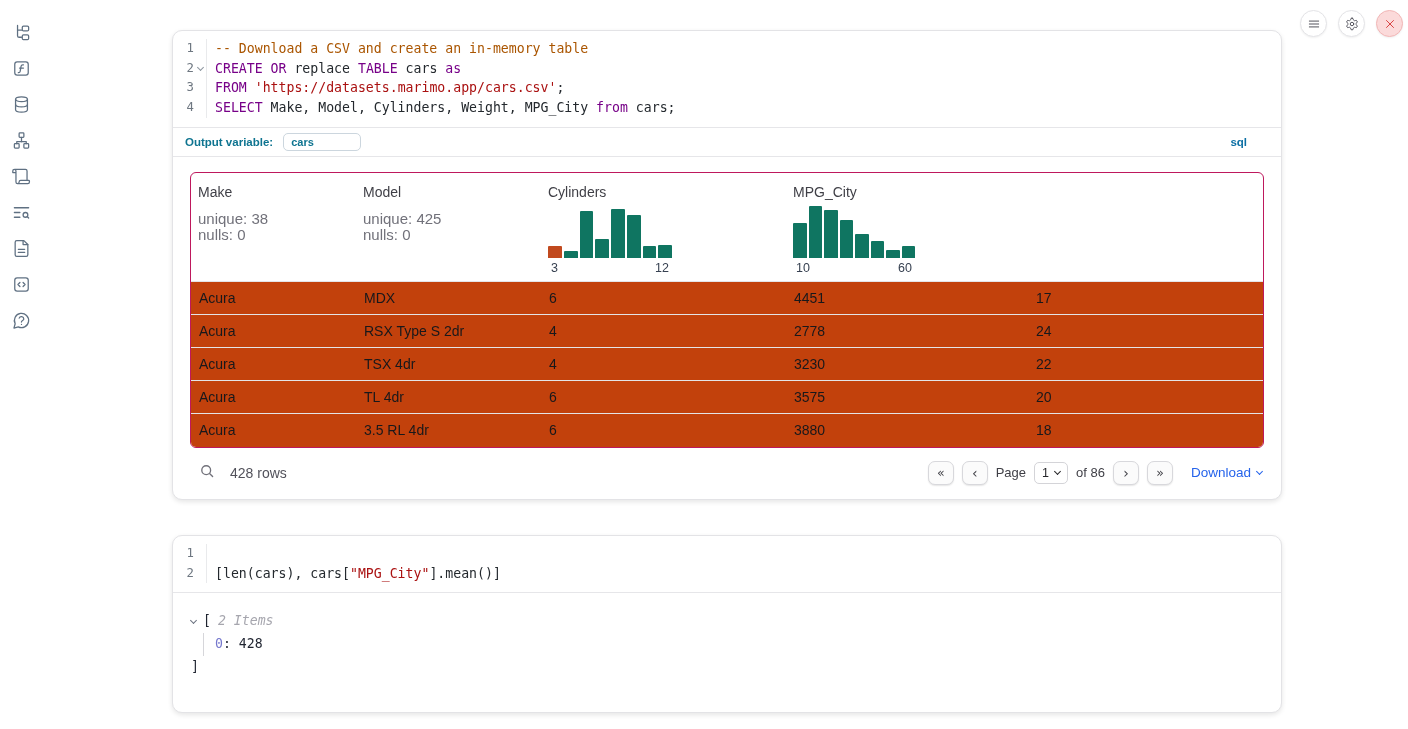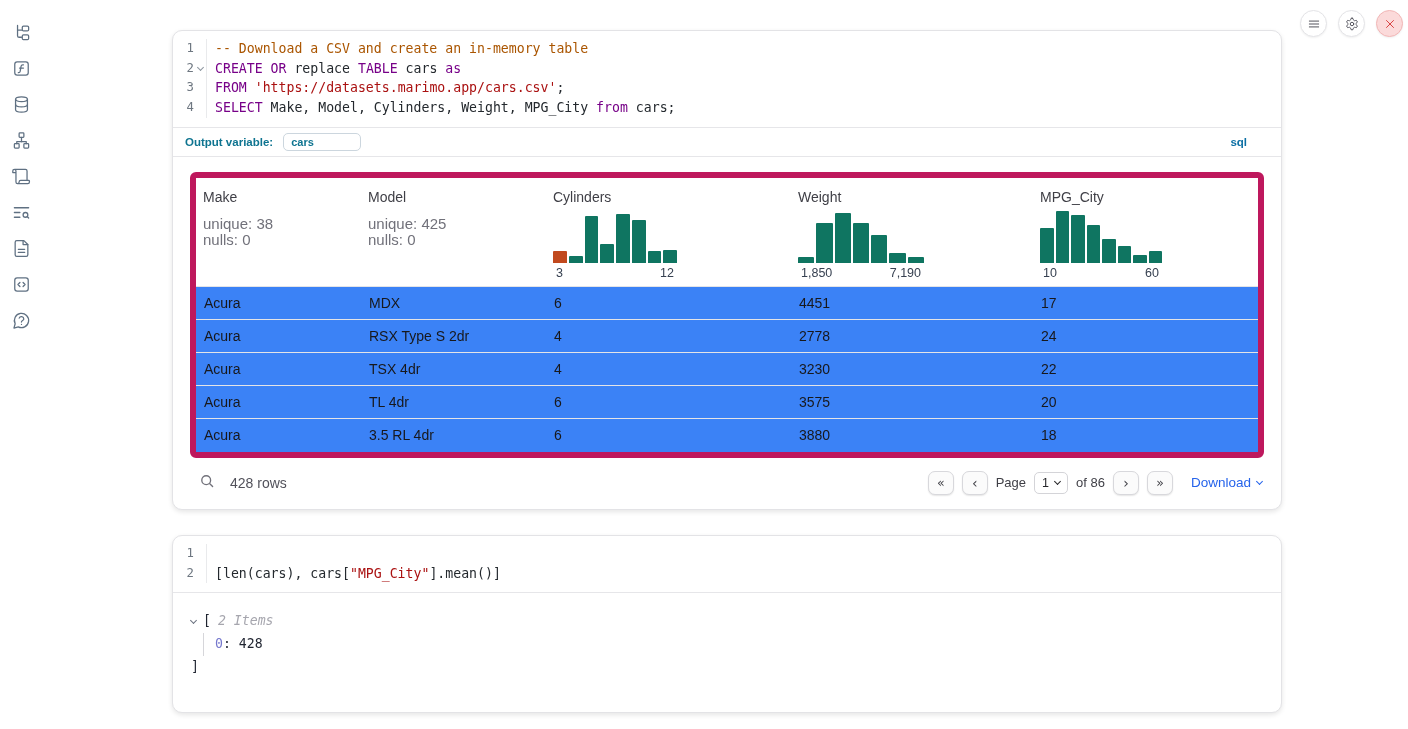--- a/index.html
+++ b/index.html
@@ -43,30 +43,30 @@
 
   
   .outvar { display:flex; align-items:center; height:28px; padding-left:12px; }
   .outvar-label { font-size:11.5px; font-weight:700; color:var(--accent); }
   .outvar-input { margin-left:10px; width:78px; height:18px; border:1px solid #ccd6de; border-radius:5px;
                   font-size:11px; font-weight:700; color:var(--accent); padding:0 7px; display:flex; align-items:center; }
   .lang-badge { margin-left:auto; margin-right:34px; font-size:11.5px; font-weight:700; color:var(--badge); }
 
   
   .cell-output { padding:15px 17px 11px 17px; }
-  .table-card { border:6px solid #be185d; border-radius:6px; overflow:hidden; width:1074px; }
+  .table-card { border:1px solid #be185d; border-radius:6px; overflow:hidden; width:1074px; }
   .thead { display:grid; border-bottom:1px solid #e4e4e7; }
   .th { padding:11px 7px 6px 7px; cursor:pointer; }
   .col-name { font-size:14px; color:#3f3f46; }
   .col-stats { margin-top:11px; font-size:15px; color:#71717a; line-height:16px; }
   .hist { margin-top:5px; }
   .hist-bars { display:flex; align-items:flex-end; gap:2px; height:53px; }
   .hist-bar { flex:1; border-radius:1px 1px 0 0; }
   .hist-labels { display:flex; justify-content:space-between; margin-top:3px; font-size:12.5px; color:#374151; padding:0 3px; }
-  .tr { display:grid; height:33px; align-items:center; border-bottom:1px solid #e4e4e7; background:#3b82f6; cursor:pointer; }
+  .tr { display:grid; height:33px; align-items:center; border-bottom:1px solid #e4e4e7; background:#c2410c; cursor:pointer; }
   .tr:last-child { border-bottom:none; }
   .td { padding-left:8px; font-size:14px; color:#18181b; white-space:nowrap; overflow:hidden; text-overflow:ellipsis; }
 
   
   .table-footer { display:flex; align-items:center; margin-top:10px; height:30px; padding:0 2px 0 9px; }
   .search-btn svg { width:16px; height:16px; stroke:#71717a; fill:none; stroke-width:1.7; stroke-linecap:round; }
   .row-count { margin-left:15px; font-size:14px; color:#52525b; }
   .pager { margin-left:auto; display:flex; align-items:center; gap:8px; }
   .pg-btn { width:26px; height:24px; border:1px solid #d8d8dc; border-radius:7px; background:#fbfbfb;
             display:flex; align-items:center; justify-content:center; font-size:12.5px; color:#44444a;
@@ -230,38 +230,20 @@
                 <div class="hist-bar" style="height: 47px; background: rgb(15, 117, 97);"></div>
                 <div class="hist-bar" style="height: 19px; background: rgb(15, 117, 97);"></div>
                 <div class="hist-bar" style="height: 49px; background: rgb(15, 117, 97);"></div>
                 <div class="hist-bar" style="height: 43px; background: rgb(15, 117, 97);"></div>
                 <div class="hist-bar" style="height: 12px; background: rgb(15, 117, 97);"></div>
                 <div class="hist-bar" style="height: 13px; background: rgb(15, 117, 97);"></div>
               </div>
               <div class="hist-labels">
                 <span>3</span>
                 <span>12</span>
-              </div>
-            </div>
-          </div>
-          <div class="th">
-            <div class="col-name">Weight</div>
-            <div class="hist" style="width: 126px;">
-              <div class="hist-bars">
-                <div class="hist-bar" style="height: 6px; background: rgb(15, 117, 97);"></div>
-                <div class="hist-bar" style="height: 40px; background: rgb(15, 117, 97);"></div>
-                <div class="hist-bar" style="height: 50px; background: rgb(15, 117, 97);"></div>
-                <div class="hist-bar" style="height: 40px; background: rgb(15, 117, 97);"></div>
-                <div class="hist-bar" style="height: 28px; background: rgb(15, 117, 97);"></div>
-                <div class="hist-bar" style="height: 10px; background: rgb(15, 117, 97);"></div>
-                <div class="hist-bar" style="height: 6px; background: rgb(15, 117, 97);"></div>
-              </div>
-              <div class="hist-labels">
-                <span>1,850</span>
-                <span>7,190</span>
               </div>
             </div>
           </div>
           <div class="th">
             <div class="col-name">MPG_City</div>
             <div class="hist" style="width: 122px;">
               <div class="hist-bars">
                 <div class="hist-bar" style="height: 35px; background: rgb(15, 117, 97);"></div>
                 <div class="hist-bar" style="height: 52px; background: rgb(15, 117, 97);"></div>
                 <div class="hist-bar" style="height: 48px; background: rgb(15, 117, 97);"></div>

